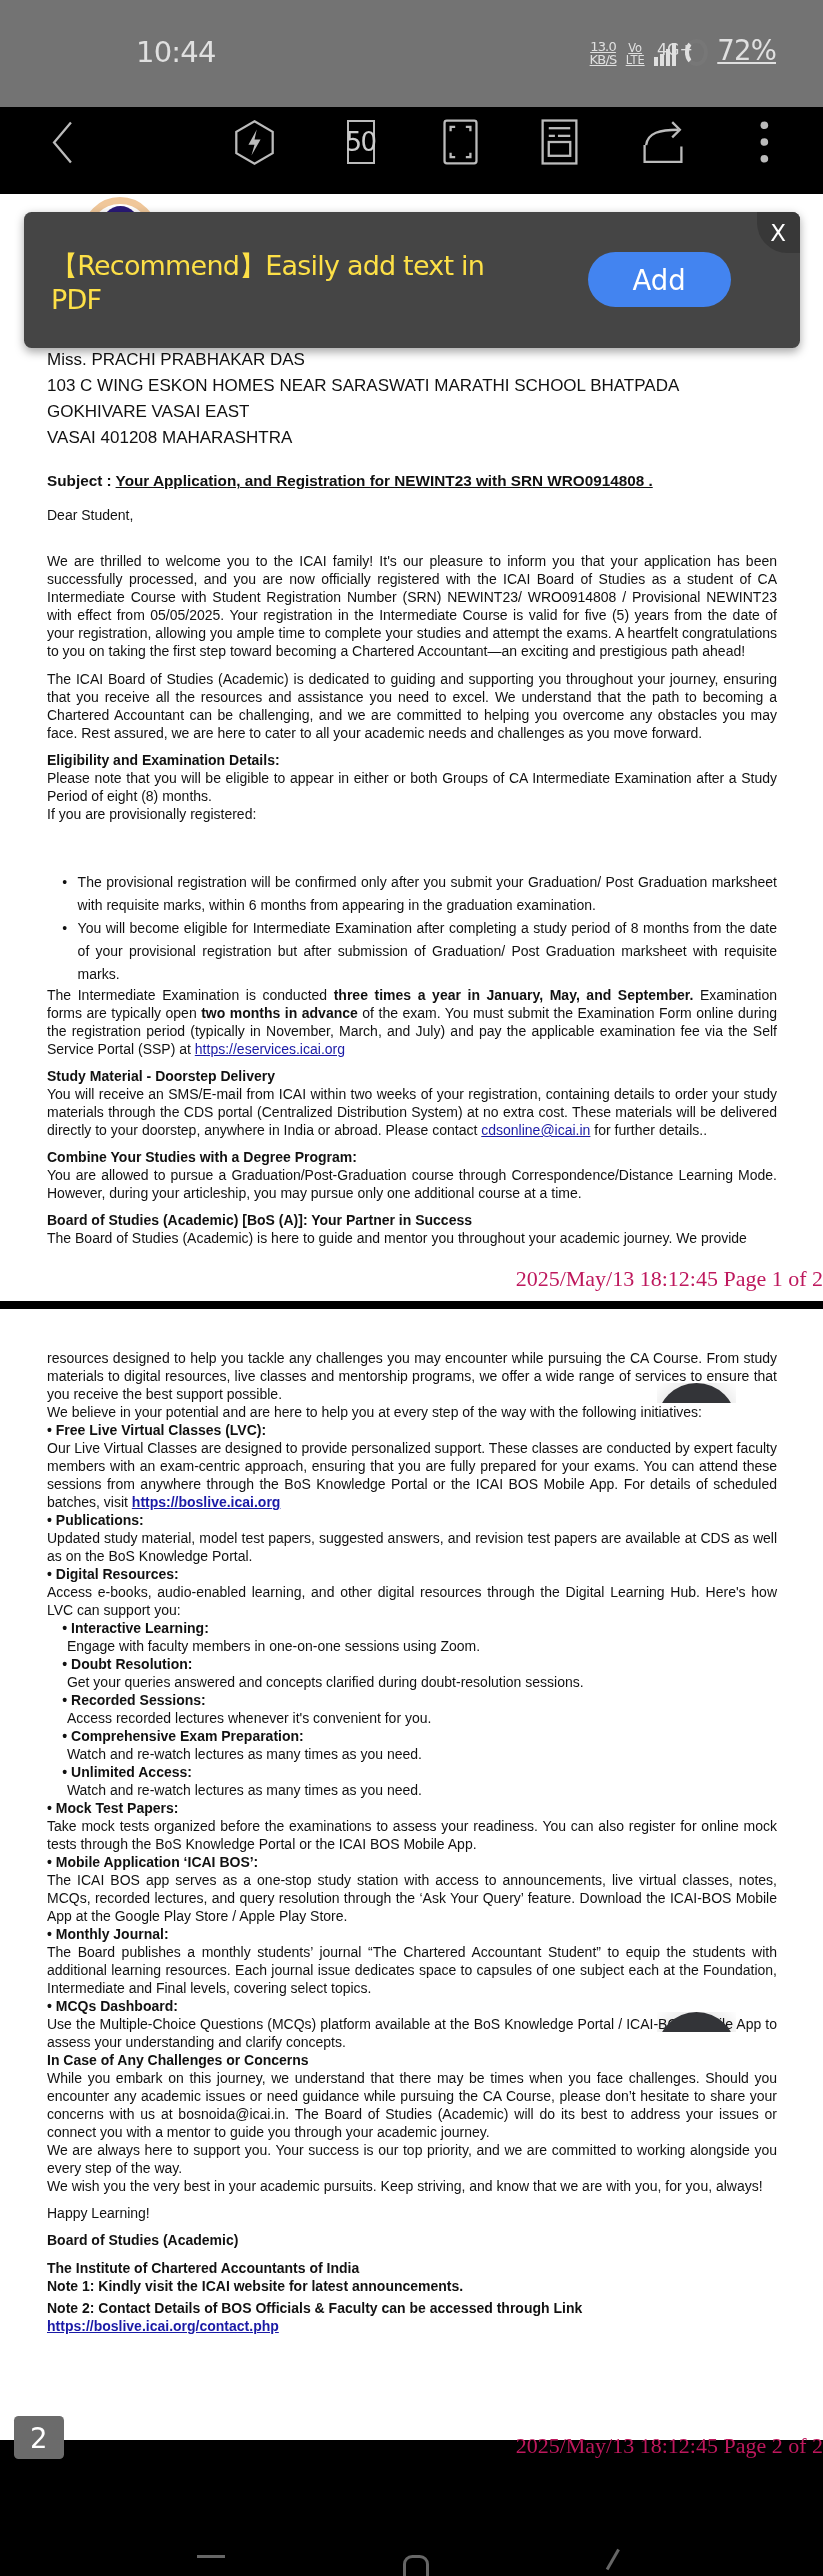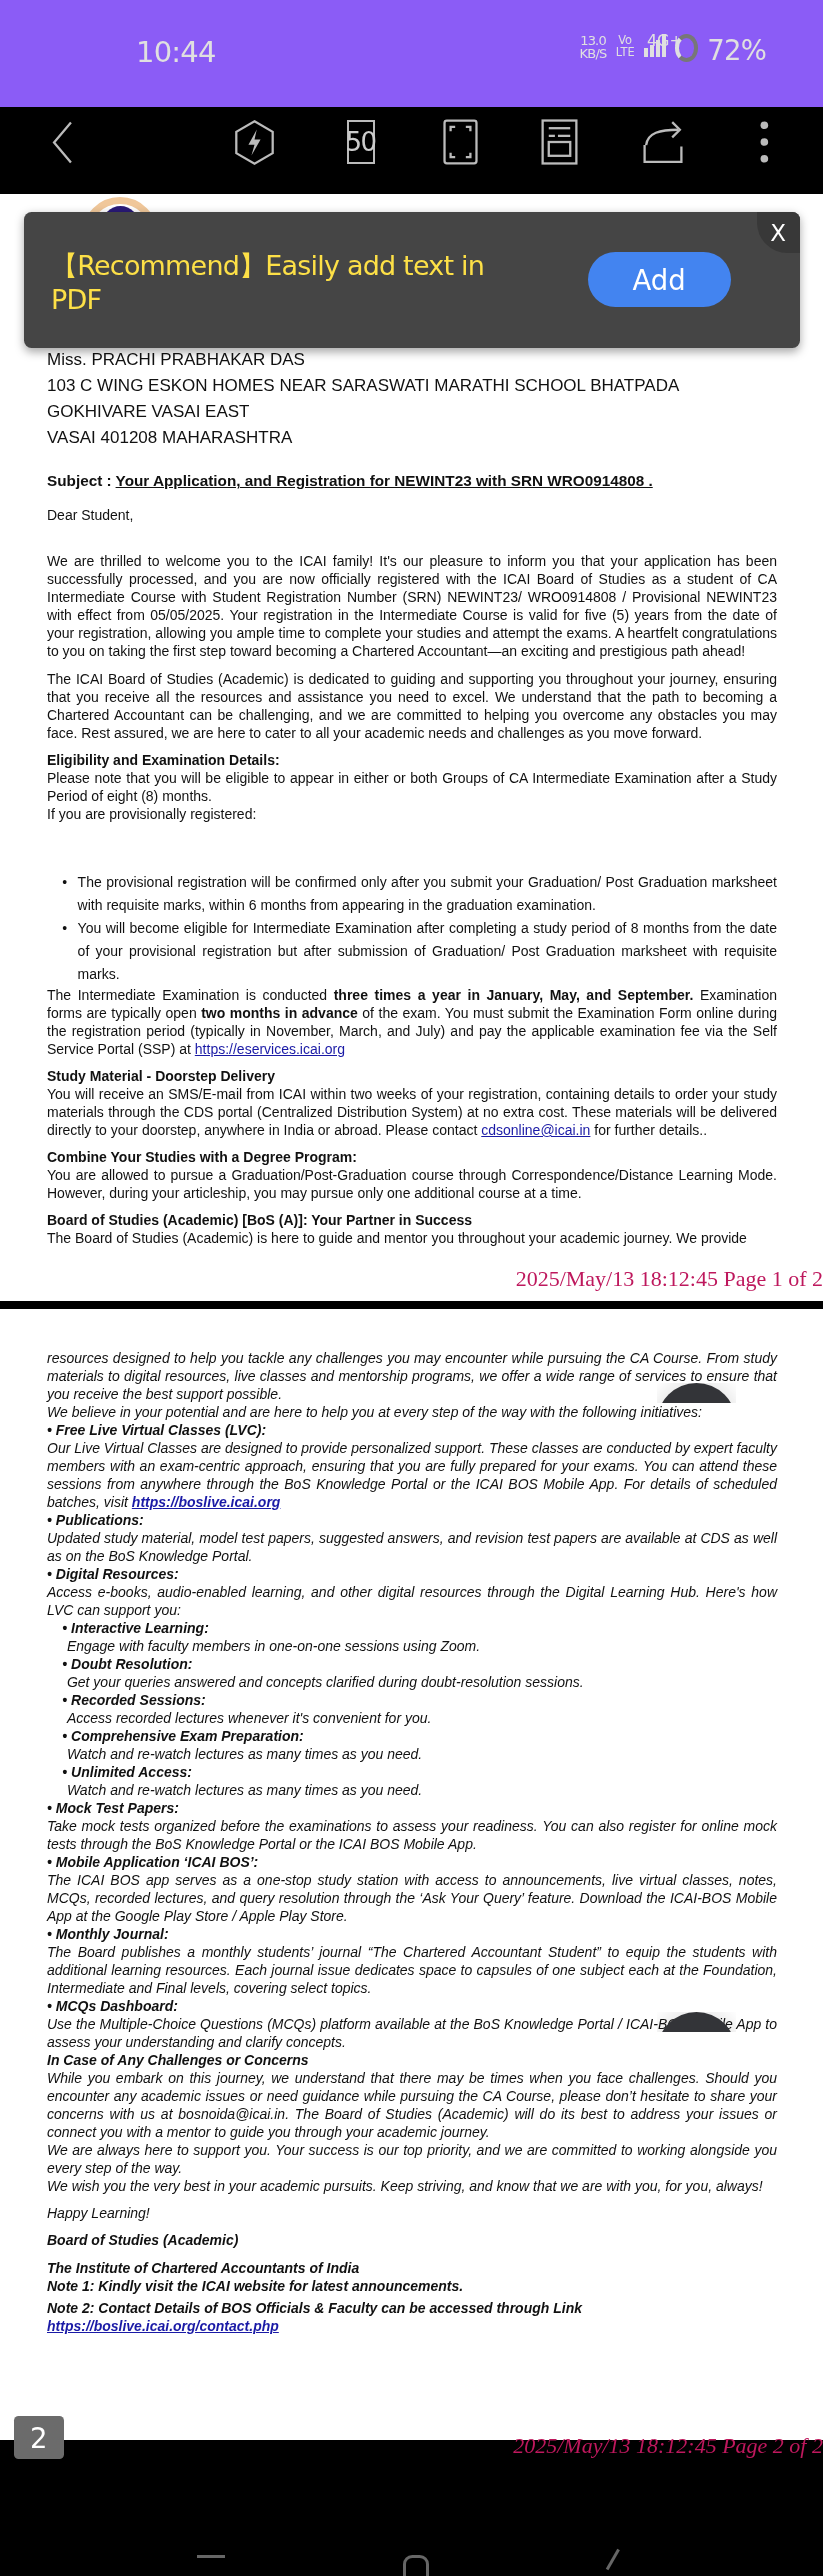--- a/index.html
+++ b/index.html
@@ -1,22 +1,22 @@
 <!DOCTYPE html>
 <html style="font-size:12.2px"><head>
 <meta charset="utf-8">
 <style>
   * { margin: 0; padding: 0; box-sizing: border-box; }
   html, body { width: 824px; height: 2576px; background: #000; overflow: hidden; }
   body { font-family: "Liberation Sans", sans-serif; position: relative; }
 
   
-  .status-bar { position: absolute; left: 0; top: 0; width: 824px; height: 107px; background: #8b5cf6; color: #e6e6e6; }
+  .status-bar { position: absolute; left: 0; top: 0; width: 824px; height: 107px; background: #737373; color: #e6e6e6; }
   .status-time { position: absolute; left: 136px; top: 35px; font-size: 29px; font-family: "DejaVu Sans", sans-serif; color: #e0e0e0; letter-spacing: -0.8px; }
-  .status-right { position: absolute; right: 58px; top: 34px; display: flex; align-items: flex-start; gap: 9.2px; color: #e0e0e0; }
+  .status-right { position: absolute; right: 48px; top: 34px; display: flex; align-items: flex-end; gap: 9.2px; color: #e0e0e0; text-decoration: underline; }
   .net-speed { display: flex; flex-direction: column; align-items: center; font-size: 13px; line-height: 13px; font-family: "DejaVu Sans", sans-serif; letter-spacing: -0.8px; }
   .volte { display: flex; flex-direction: column; align-items: center; font-size: 11.4px; line-height: 12.2px; font-family: "DejaVu Sans", sans-serif; }
   .signal { display: flex; align-items: flex-end; gap: 2.3px; height: 23px; position: relative; }
   .signal .lbl { position: absolute; left: 3.1px; top: -3.1px; font-size: 16px; font-family: "DejaVu Sans", sans-serif; }
   .signal .bar { width: 3.8px; background: #e0e0e0; }
   .battery-ring { width: 23px; height: 27.5px; border: 4.6px solid #777; border-left-color: #e0e0e0; border-radius: 50%; }
   .battery-pct { font-size: 27.5px; font-family: "DejaVu Sans", sans-serif; letter-spacing: -0.8px; }
 
   
   .toolbar { position: absolute; left: 0; top: 107px; width: 824px; height: 87px; background: #000; }
@@ -27,21 +27,21 @@
   .tb-zoom { left: 339px; width: 43px; }
   .tb-fit { left: 441px; width: 38px; }
   .tb-layout { left: 538px; width: 43px; }
   .tb-share { left: 638px; width: 49px; }
   .tb-more { left: 749px; width: 30.5px; }
   .zoom-box { width: 28px; height: 44px; border: 2.3px solid #bbb; display: flex; align-items: center; justify-content: center; font-size: 26px; color: #ccc; font-family: "DejaVu Sans", sans-serif; letter-spacing: -1.5px; }
 
   
   .page { position: absolute; left: 0; width: 824px; background: #fff; color: #111; }
   .page1 { top: 194px; height: 1107px; }
-  .page2 { top: 1309px; height: 1131px; font-style: italic; }
+  .page2 { top: 1309px; height: 1131px; }
   .page-divider { position: absolute; left: 0; top: 1301px; width: 824px; height: 7.6px; background: #000; }
 
   .logo { position: absolute; left: 82px; top: 0; width: 76px; height: 30.5px; overflow: hidden; }
   .logo .outer { position: absolute; left: 0; top: 3.1px; width: 76px; height: 76px; border-radius: 50%; border: 7.6px solid #f0c79a; }
   .logo .inner { position: absolute; left: 20px; top: 12.2px; width: 37px; height: 37px; border-radius: 50%; background: #2a1a78; }
 
   .doc { position: absolute; left: 47px; right: 47px; font-size: 14px; line-height: 18px; color: #111; }
   .doc p { text-align: justify; }
   .doc .bold { font-weight: bold; }
   .doc a { color: #1a1aa6; text-decoration: underline; }

